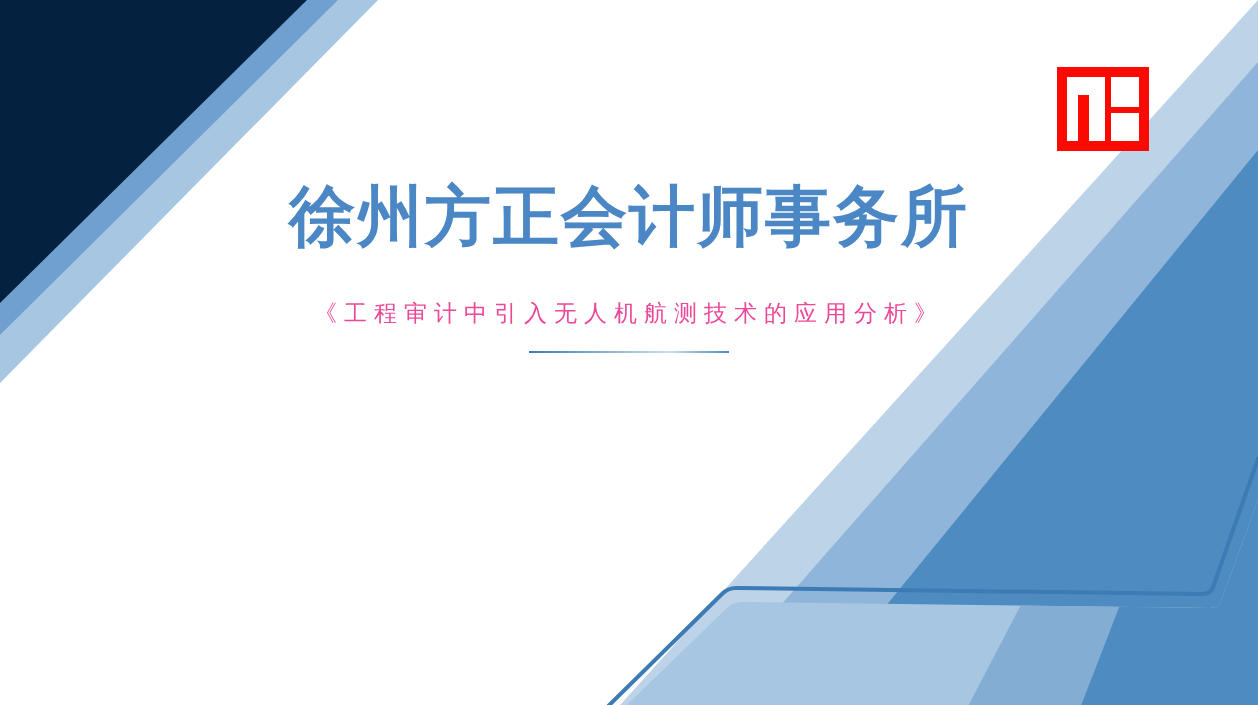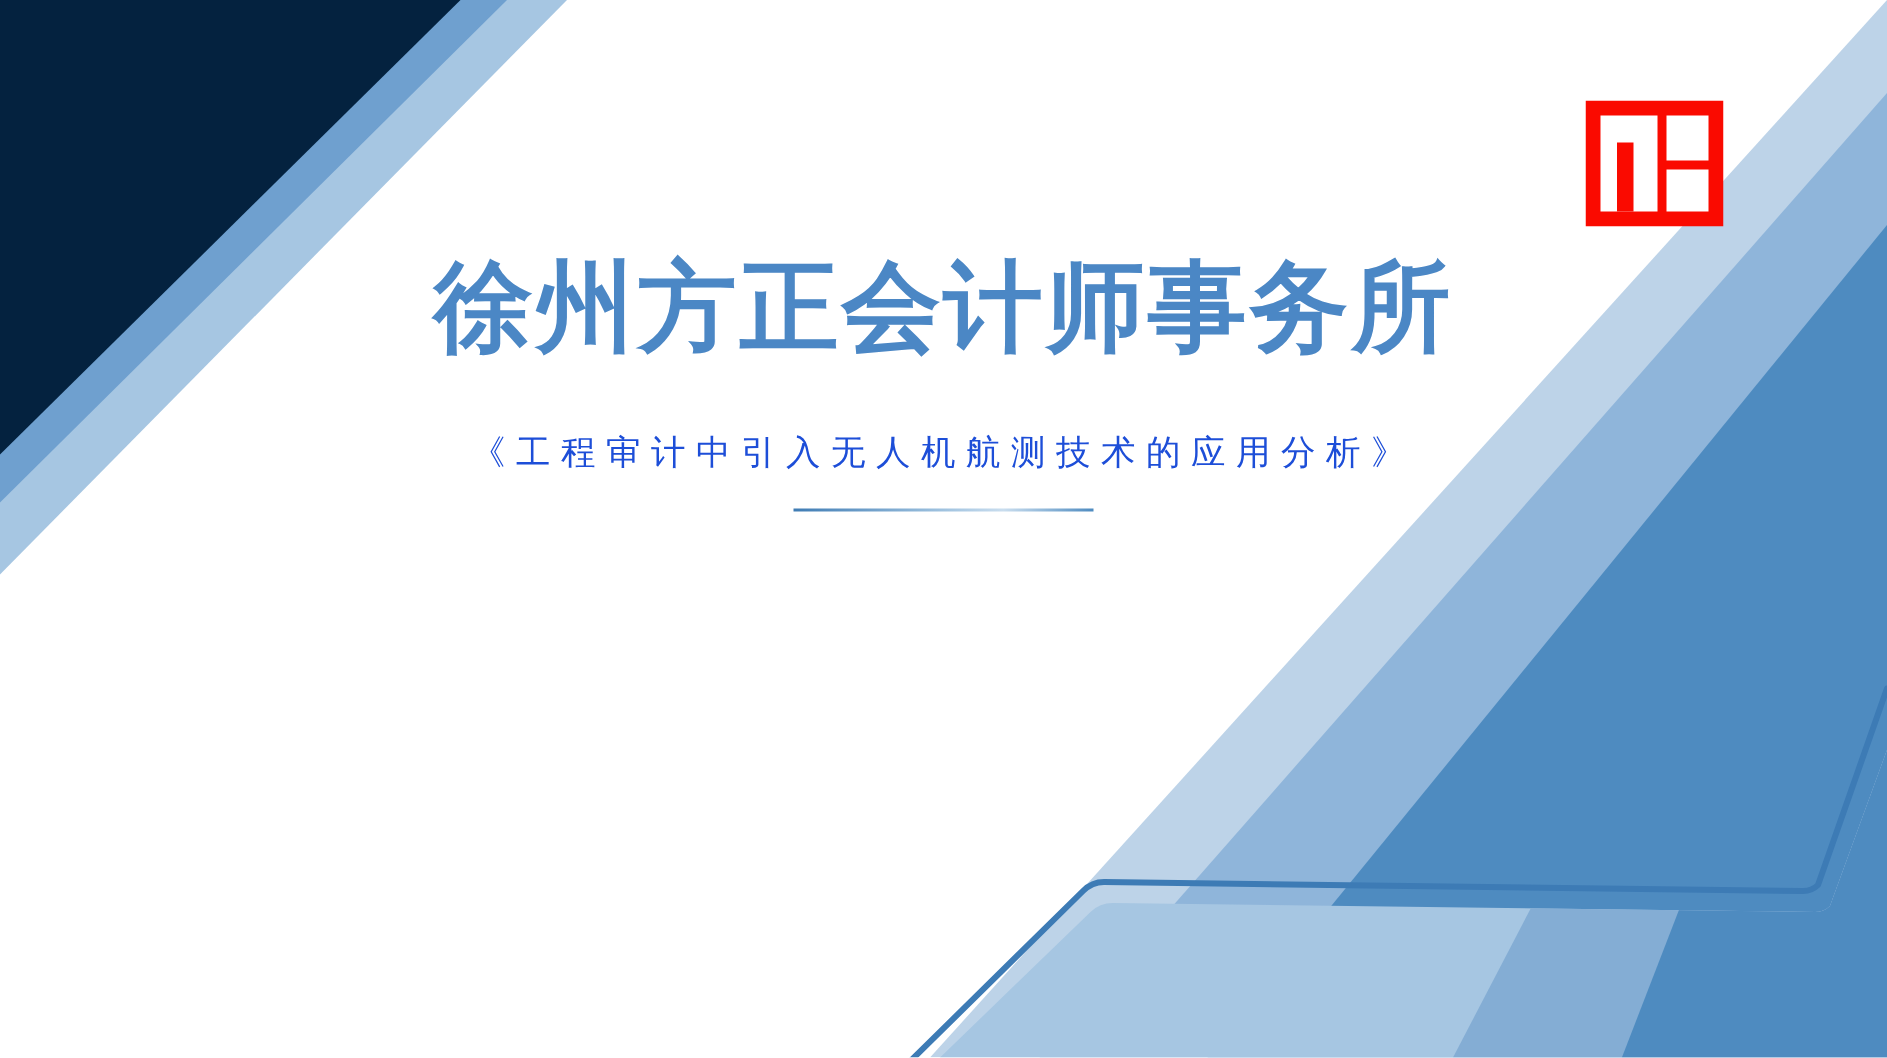--- a/index.html
+++ b/index.html
@@ -34,21 +34,21 @@
     left: 1057px;
     top: 67px;
     width: 92px;
     height: 84px;
   }
 
   
   #text-block {
     position: absolute;
     left: 0;
-    top: 166px;
+    top: 178px;
     width: 1258px;
     text-align: center;
   }
 
   .title-line {
     font-family: "Liberation Sans", "DejaVu Sans", sans-serif;
     font-weight: bold;
     color: #4B87C5;
     letter-spacing: 2px;
     line-height: 1.18;
@@ -60,21 +60,21 @@
   #title-line-2 {
     font-size: 60px;
     margin-top: 6px;
   }
 
   #subtitle {
     margin-top: 42px;
     font-family: "Liberation Sans", "DejaVu Sans", sans-serif;
     font-size: 23px;
     font-weight: normal;
-    color: #1d4ed8;
+    color: #ec4899;
     letter-spacing: 7px;
     white-space: nowrap;
   }
 
   #divider {
     margin: 22px auto 0 auto;
     width: 200px;
     height: 2px;
     background: linear-gradient(to right,
         #3F7CB4 0%,

